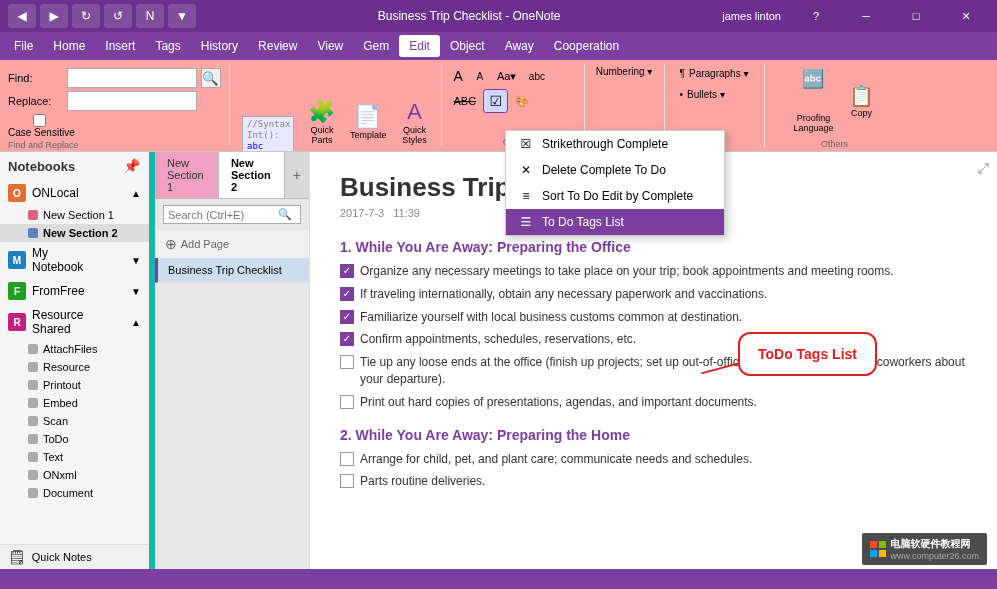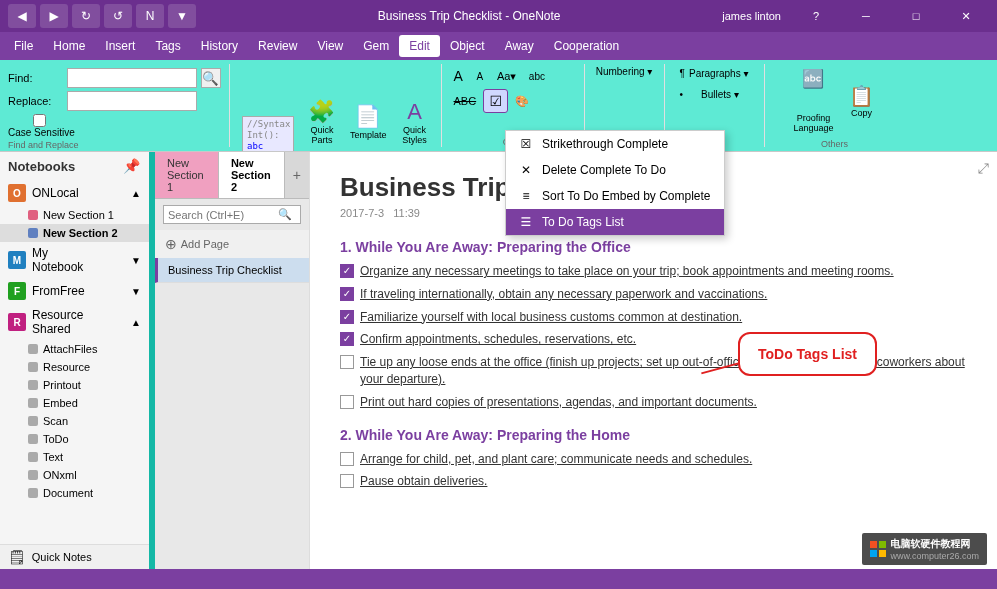--- a/index.html
+++ b/index.html
@@ -27,21 +27,21 @@
       align-items: center;
       padding: 0 4px;
       color: white;
     }
     .menu-item { padding: 4px 10px; cursor: pointer; font-size: 12px; border-radius: 3px; }
     .menu-item.active { background: white; color: #7b3fa0; }
 
     
     .ribbon {
       height: 92px;
-      background: #5eead4;
+      background: #fca5a5;
       border-bottom: 1px solid #c8c8c8;
       display: flex;
       flex-direction: column;
     }
     .ribbon-content {
       flex: 1;
       display: flex;
       align-items: stretch;
       padding: 4px 0;
       overflow: hidden;
@@ -166,21 +166,21 @@
       overflow-y: auto;
       position: relative;
     }
     .page-title { font-size: 26px; font-weight: bold; color: #333; margin-bottom: 4px; }
     .page-date { font-size: 11px; color: #888; margin-bottom: 20px; }
     .section-heading { font-size: 14px; color: #7b3fa0; font-weight: bold; margin: 16px 0 8px 0; }
     .section-number { color: #7b3fa0; font-weight: bold; }
     .checklist-item { display: flex; align-items: flex-start; margin-bottom: 6px; font-size: 12px; line-height: 1.4; }
     .checkbox { width: 14px; height: 14px; border: 1px solid #999; margin-right: 6px; flex-shrink: 0; margin-top: 1px; display: flex; align-items: center; justify-content: center; font-size: 10px; }
     .checkbox.checked { background: #7b3fa0; border-color: #7b3fa0; color: white; }
-    .item-text { color: #333; text-decoration: underline; }
+    .item-text { color: #333; }
     .expand-icon { position: absolute; top: 8px; right: 8px; font-size: 14px; color: #888; cursor: pointer; }
 
     
     .dropdown-menu {
       position: absolute;
       top: 130px;
       left: 505px;
       background: white;
       border: 1px solid #ccc;
       box-shadow: 3px 3px 8px rgba(0,0,0,0.2);
@@ -386,21 +386,21 @@
     </div>
 
     <div class="ribbon-group" style="min-width:100px;">
       <div style="font-size:10px; display:flex; flex-direction:column; gap:2px;">
         <div class="ribbon-btn" style="flex-direction:row; font-size:10px; min-width:80px;">
           <span>¶</span>
             <span style="margin-left:4px;">Paragraphs ▾</span>
         </div>
         <div class="ribbon-btn" style="flex-direction:row; font-size:10px; min-width:80px;">
           <span>•</span>
-            <span style="margin-left:18px;">Bullets ▾</span>
+            <span style="margin-left:4px;">Bullets ▾</span>
         </div>
       </div>
       <div class="ribbon-group-label"></div>
     </div>
 
     <div class="ribbon-group" style="min-width:140px; border-right:none;">
       <div class="ribbon-buttons">
         <div class="ribbon-btn" style="font-size:9px;">
           <div style="font-size:18px;">🔤</div>
           <span style="font-size:9px;margin-top:23px;">Proofing<br>Language</span>
@@ -564,21 +564,21 @@
       <div class="section-heading">
         <span class="section-number">2.</span>
         While You Are Away: Preparing the Home
       </div>
       <div class="checklist-item">
         <div class="checkbox"></div>
         <span class="item-text">Arrange for child, pet, and plant care; communicate needs and schedules.</span>
       </div>
       <div class="checklist-item">
         <div class="checkbox"></div>
-        <span class="item-text">Pause obtain deliveries.</span>
+        <span class="item-text">Parts routine deliveries.</span>
       </div>
     </div>
 
     <div class="callout-bubble">
       <span>ToDo Tags List</span>
     </div>
 
     <div style="position:absolute; right:217px; top:210px; width:80px; height:2px; background:#e02020; transform:rotate(-15deg); z-index:49;"></div>
   </div>
 </div>
@@ -587,21 +587,21 @@
   <div class="dropdown-item">
     <span class="dropdown-icon">☒</span>
     <span>Strikethrough Complete</span>
   </div>
   <div class="dropdown-item">
     <span class="dropdown-icon">✕</span>
     <span>Delete Complete To Do</span>
   </div>
   <div class="dropdown-item">
     <span class="dropdown-icon">≡</span>
-    <span>Sort To Do Embed by Complete</span>
+    <span>Sort To Do Edit by Complete</span>
   </div>
   <div class="dropdown-item active">
     <span class="dropdown-icon">☰</span>
     <span>To Do Tags List</span>
   </div>
 </div>
 
 <div class="status-bar">
   <span></span>
 </div>

